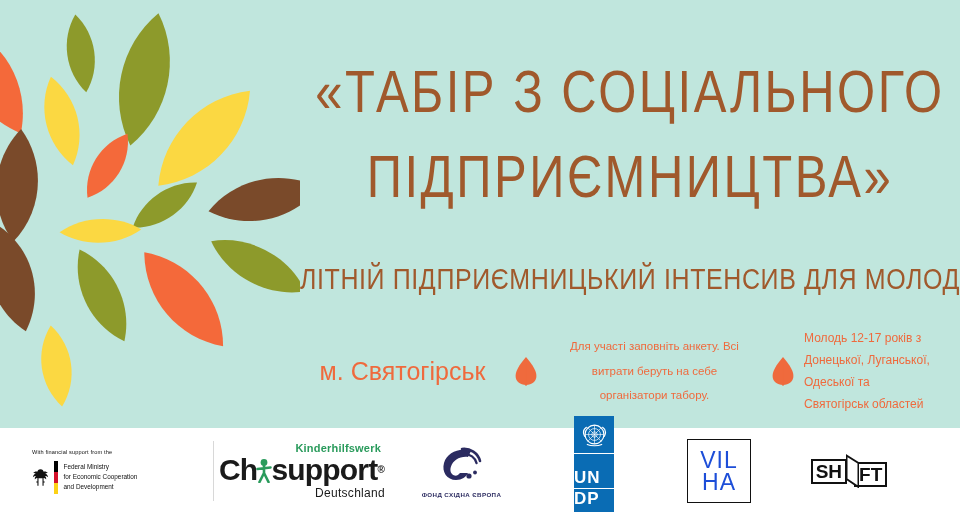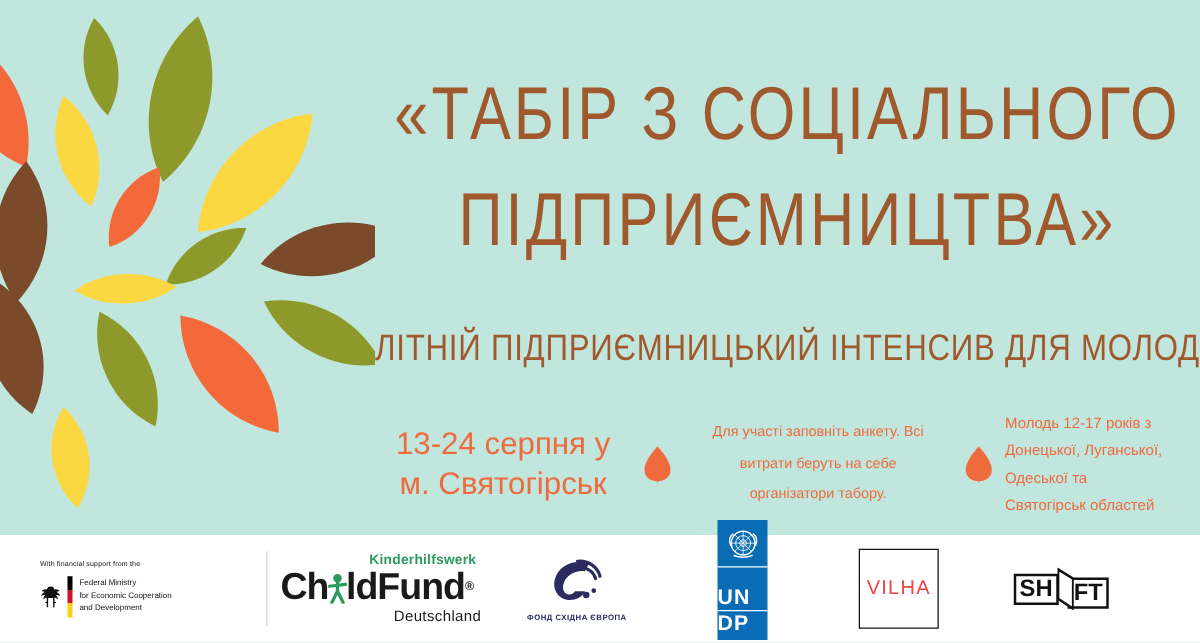--- a/index.html
+++ b/index.html
@@ -173,22 +173,22 @@
   .undp-emblem { height: 37px; display: flex; align-items: center; justify-content: center; }
   .undp-letters { color: #fff; font-size: 17px; font-weight: bold; line-height: 1.04; letter-spacing: 1px; padding: 14px 0 3px; border-top: 1.5px solid #fff; }
   .undp-letters div { border-bottom: 1.5px solid #fff; padding: 1px 0; }
   .undp-letters div:last-child { border-bottom: none; }
   .undp-country { font-size: 8px; font-weight: bold; color: #0a6cb4; margin-top: 5px; font-style: italic; }
 
   
   .vilha { width: 130px; }
   .vilha-box {
     width: 62px; height: 62px; border: 1.6px solid #111;
-    display: flex; flex-direction: row; align-items: center; justify-content: center;
-    font-size: 16px; line-height: 0.97; letter-spacing: 1px; color: #ef4444;
+    display: flex; flex-direction: column; align-items: center; justify-content: center;
+    font-size: 23px; line-height: 0.97; letter-spacing: 1px; color: #1d4ed8;
     font-family: "Liberation Sans Narrow", "Liberation Sans", sans-serif;
   }
 
   
   .shift { width: 130px; }
   .shift-mark { display: flex; align-items: center; height: 34px; }
   .shift-a, .shift-b {
     border: 2px solid #111; font-size: 19px; font-weight: bold; color: #111;
     padding: 1px 3px; line-height: 1; background: #fff;
   }
@@ -222,21 +222,20 @@
 
   <div class="headline-block">
     <div class="title-line">«Табір з соціального</div>
     <div class="title-line second">підприємництва»</div>
   </div>
   <div class="subtitle-line">Літній підприємницький інтенсив для молоді</div>
 
   <div class="info-row">
 
     <div class="info-date">
-      <div>13-24 серпня у</div>
       <div>м. Святогірськ</div>
     </div>
 
     <div class="leaf-divider">
       <svg width="22" height="30" viewBox="0 0 22 30" aria-hidden="true">
         <path d="M11 1 C 4 9, 0.6 15, 0.6 20 C 0.6 25.5, 5.2 29, 11 29 C 16.8 29, 21.4 25.5, 21.4 20 C 21.4 15, 18 9, 11 1 Z" fill="#ef6a3d"></path>
         <line x1="11" y1="8" x2="11" y2="30" stroke="#ef6a3d" stroke-width="1.1"></line>
       </svg>
     </div>
 
@@ -285,21 +284,21 @@
     <div class="logo-slot childfund">
       <div class="cf-top">Kinderhilfswerk</div>
       <div class="cf-main">
         <span>Ch</span>
         <span class="cf-figure">
           <svg width="16" height="26" viewBox="0 0 16 26" aria-hidden="true">
             <circle cx="8" cy="5.5" r="3.4" fill="#2a9b5c"></circle>
             <path d="M8 9 L8 16 M1.5 12 L14.5 10.5 M8 16 L3.5 25 M8 16 L12.5 25" stroke="#2a9b5c" stroke-width="2.6" stroke-linecap="round" fill="none"></path>
           </svg>
         </span>
-        <span>ldFund</span>
+        <span>support</span>
         <span class="cf-reg">®</span>
       </div>
       <div class="cf-bottom">Deutschland</div>
     </div>
 
     <div class="logo-slot eef">
       <svg class="eef-mark" viewBox="0 0 48 42" aria-hidden="true">
         <path d="M33 6 C22 2, 9 7, 6 18 C3.5 27, 9 35, 18 35 C24 35, 28 32, 30 28 L22 28 C20.5 30, 18.5 31, 16.5 30.5 C13 29.6, 11.5 25.6, 13 21.5 C15 15.5, 22 11, 30 12 Z" fill="#2b2b60"></path>
         <path d="M24 4 C32 3, 40 8, 42 16" stroke="#2b2b60" stroke-width="2.6" fill="none" stroke-linecap="round"></path>
         <path d="M26 9 C32 9, 37 12.5, 38.5 18" stroke="#2b2b60" stroke-width="2.4" fill="none" stroke-linecap="round"></path>

